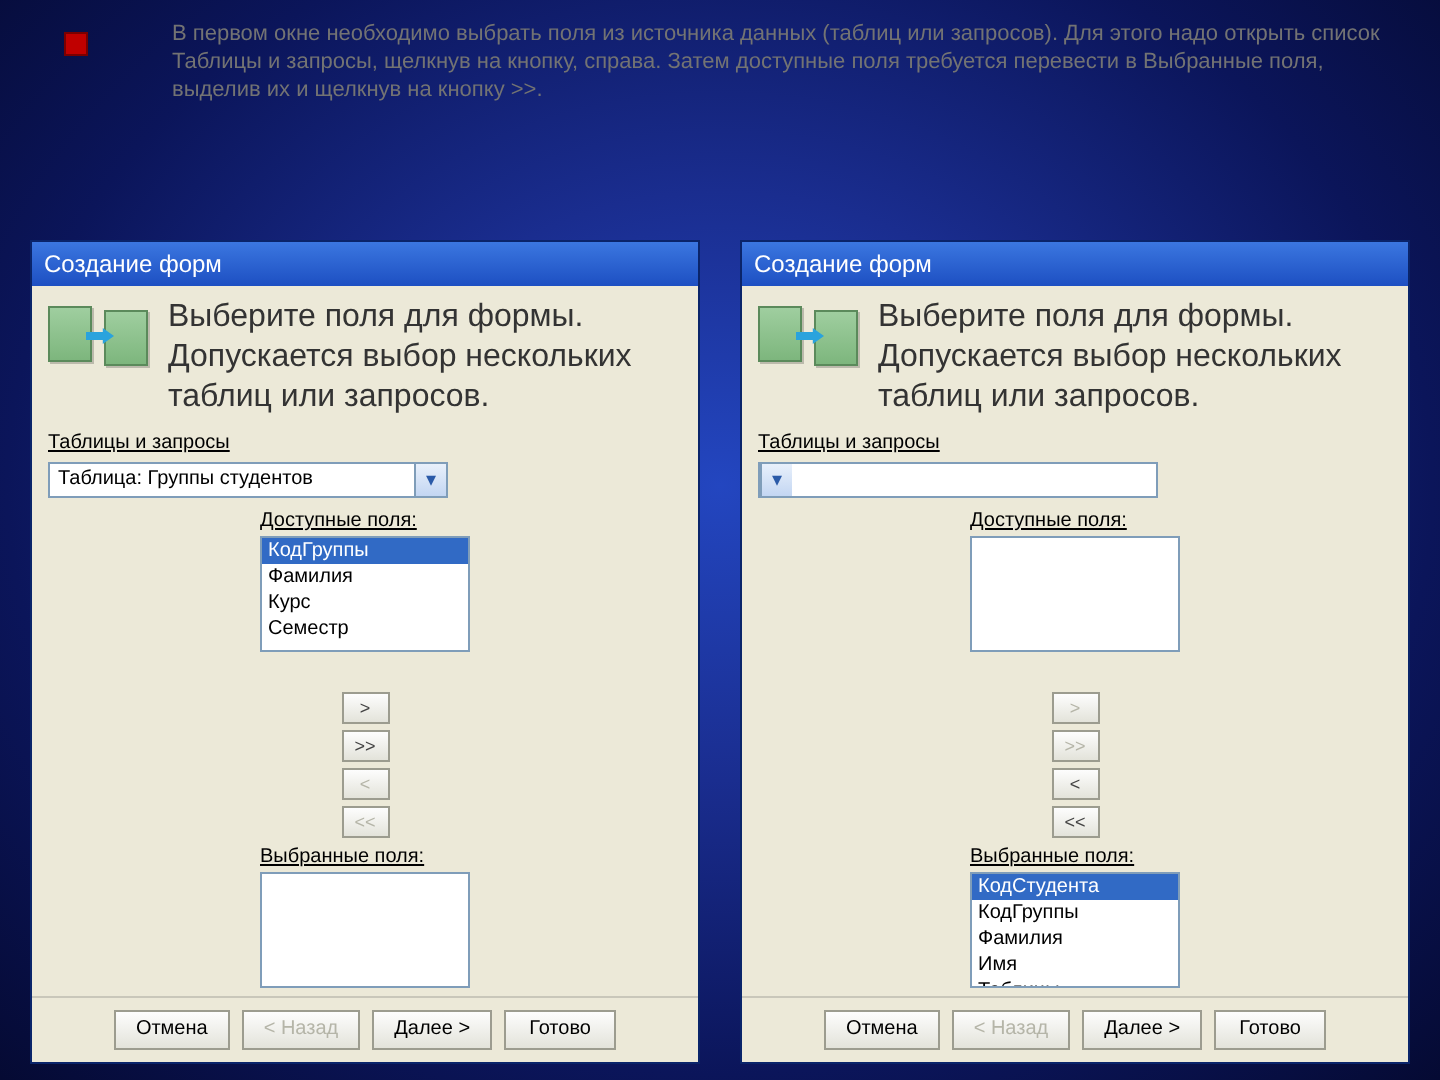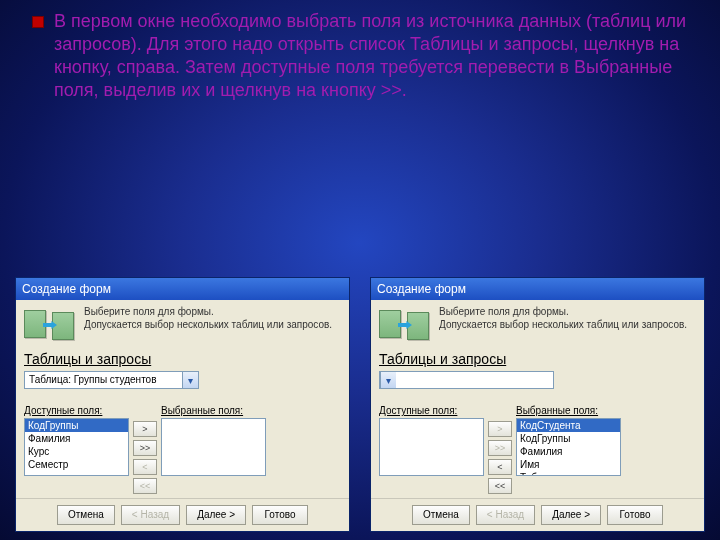--- a/index.html
+++ b/index.html
@@ -7,22 +7,22 @@
     width: 720px; height: 540px; overflow: hidden;
     font-family: Arial, sans-serif;
     background: radial-gradient(ellipse at 50% 45%, #2346c0 0%, #1a2d8f 35%, #0b155a 70%, #050a33 100%);
   }
   .slide { width: 100%; height: 100%; position: relative; }
   .title {
     color: #fff; text-align: center; font-weight: bold;
     font-size: 28px; padding: 6px 20px 0; line-height: 1.15;
   }
   .body-text {
-    color: #a21caf; font-size: 18px; line-height: 1.28;
-    padding: 10px 25px 0 54px; position: relative;
+    color: #737373; font-size: 11px; line-height: 1.28;
+    padding: 10px 25px 0 86px; position: relative;
   }
   .bullet-sq {
     position: absolute; left: 32px; top: 16px; width: 12px; height: 12px;
     background: #c00000; border: 1px solid #7a0000;
   }
   .dialogs {
     position: absolute; bottom: 8px; left: 15px; right: 15px;
     display: flex; gap: 20px;
   }
   .wizard {
@@ -44,34 +44,34 @@
   .wiz-icon .sheet {
     position: absolute; width: 22px; height: 28px; background: #fff;
     border: 1px solid #5b8a5b; box-shadow: 1px 1px 0 rgba(0,0,0,.2);
   }
   .wiz-icon .sheet.s1 { left: 0; top: 2px; background: linear-gradient(#9fce9f,#7db67d); }
   .wiz-icon .sheet.s2 { left: 28px; top: 4px; background: linear-gradient(#9fce9f,#7db67d); }
   .wiz-icon .arrow {
     position: absolute; left: 19px; top: 13px; width: 14px; height: 8px;
     background: #2aa3dd; clip-path: polygon(0 25%, 60% 25%, 60% 0, 100% 50%, 60% 100%, 60% 75%, 0 75%);
   }
-  .wiz-instr { font-size: 10px; line-height: 1.25; color: #333; }
-  .wiz-label { font-size: 14px; margin-top: 3px; }
+  .wiz-instr { font-size: 16px; line-height: 1.25; color: #333; }
+  .wiz-label { font-size: 10px; margin-top: 3px; }
   .wiz-label u { text-decoration: underline; }
   .combo {
-    display: flex; align-items: stretch; height: 18px; width: 175px;
+    display: flex; align-items: stretch; height: 18px; width: 200px;
     border: 1px solid #7f9db9; background: #fff; font-size: 10px;
   }
   .combo .val { flex: 1; padding: 2px 4px; white-space: nowrap; overflow: hidden; }
   .combo .arrdn {
     width: 16px; background: linear-gradient(#e8f0fb,#c3d6f2);
     border-left: 1px solid #7f9db9; display: flex; align-items: center; justify-content: center;
     color: #2a5aa8;
   }
-  .lists-row { display: flex; gap: 4px; align-items: flex-start; margin-top: 12px; }
+  .lists-row { display: flex; gap: 4px; align-items: center; margin-top: 2px; flex-direction: column; }
   .list-col { display: flex; flex-direction: column; gap: 2px; }
   .list-label { font-size: 10px; }
   .listbox {
     width: 105px; height: 58px; background: #fff; border: 1px solid #7f9db9;
     overflow: hidden; font-size: 10px;
   }
   .listbox .item { padding: 1px 3px; white-space: nowrap; }
   .listbox .item.sel { background: #316ac5; color: #fff; }
   .move-btns { display: flex; flex-direction: column; gap: 3px; padding-top: 16px; }
   .mbtn {

